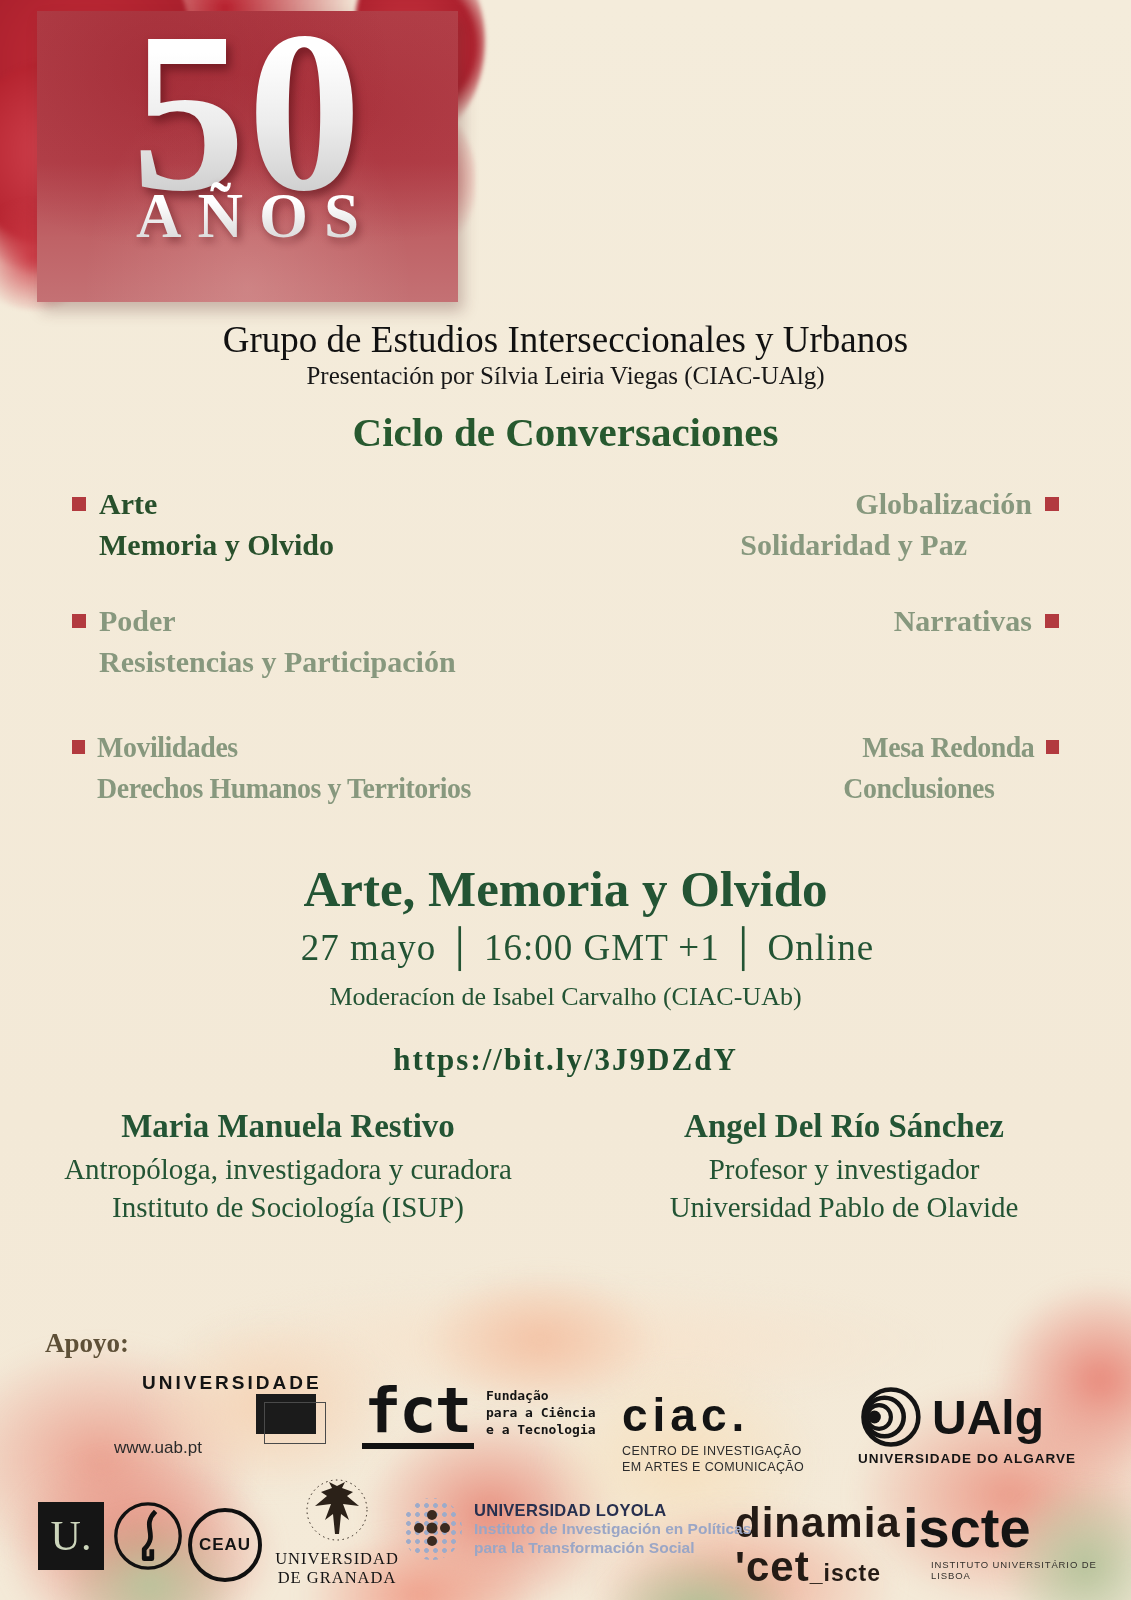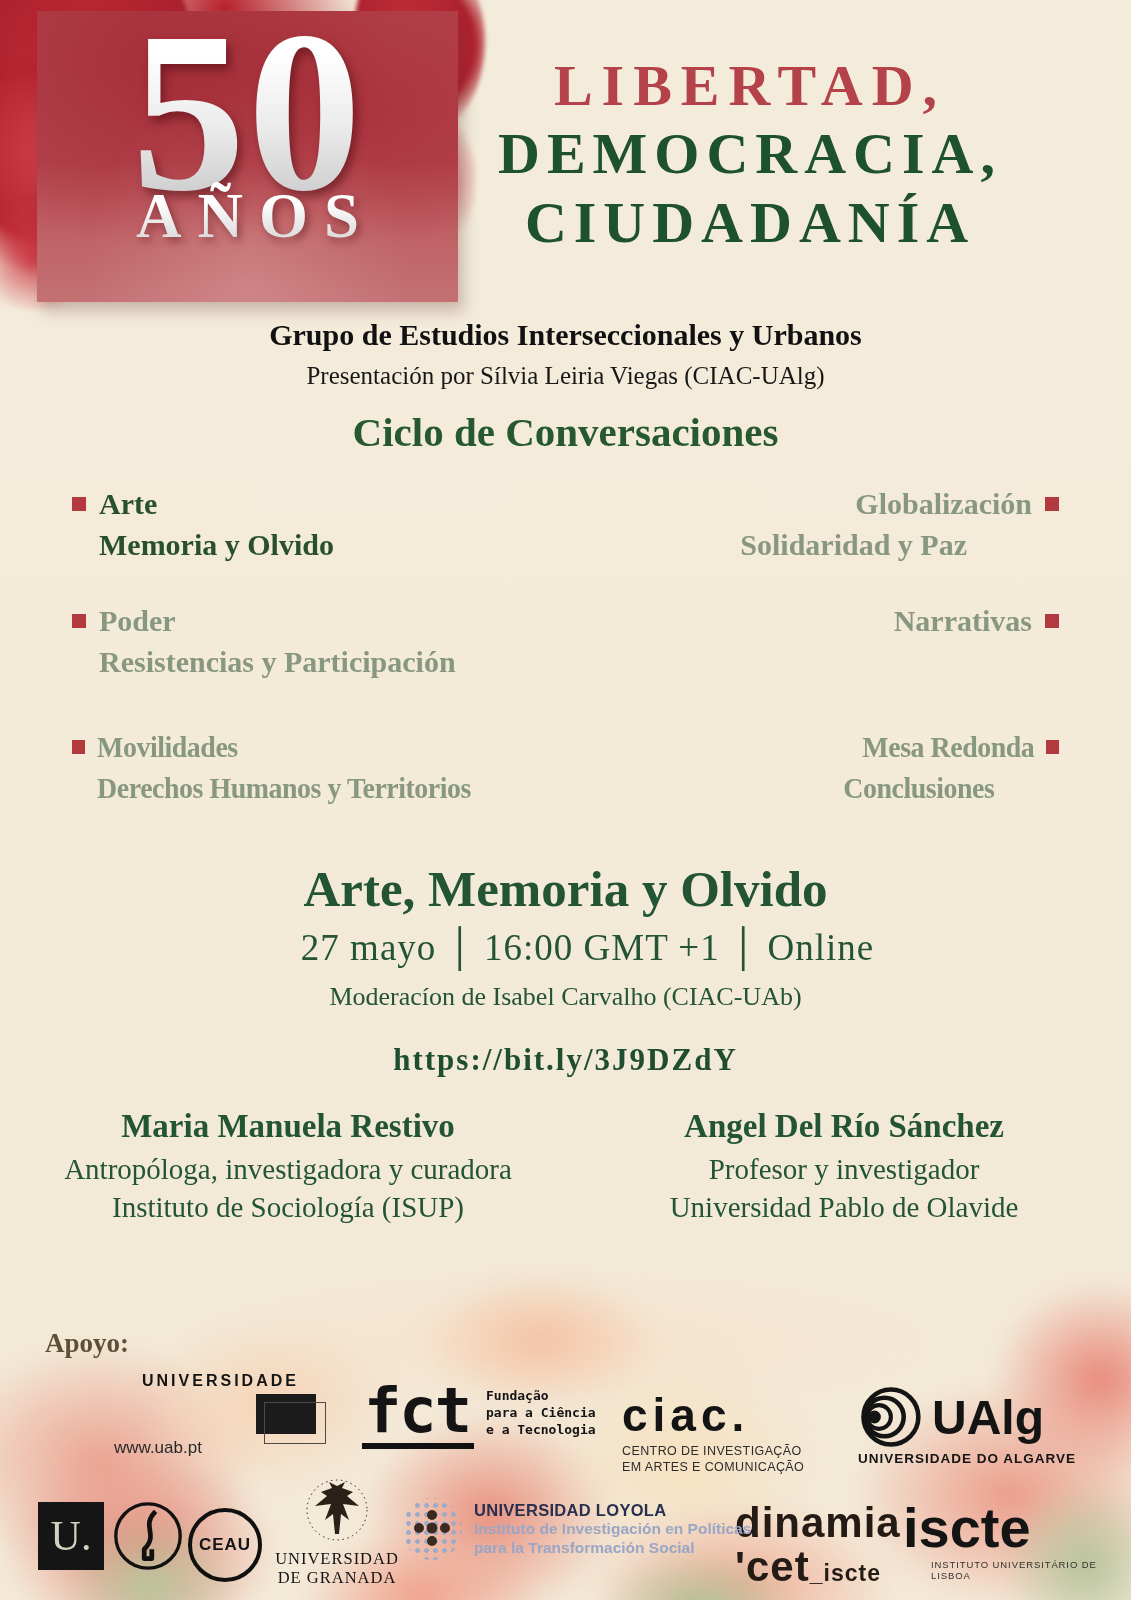--- a/index.html
+++ b/index.html
@@ -45,21 +45,21 @@
     font-size:63px; font-weight:bold; letter-spacing:16px; text-indent:16px;
     background:linear-gradient(180deg,#ffffff 30%,#e9e9e9 60%,#cfcfcf 100%);
     -webkit-background-clip:text; background-clip:text; color:transparent;
     filter:drop-shadow(3px 4px 4px rgba(70,5,12,.45));
   }
   
   .main-title{ position:absolute; left:420px; top:52px; width:660px; text-align:center; z-index:1; line-height:1.18; }
   .main-title .t1{ display:block; font-size:58px; font-weight:bold; letter-spacing:9px; color:#b5424b; }
   .main-title .t2, .main-title .t3{ display:block; font-size:58px; font-weight:bold; letter-spacing:7px; color:#1d5130; }
   
-  .group-title{ position:absolute; left:0; top:318px; width:1131px; text-align:center; font-size:30px; font-weight:bold; color:#111; }
+  .group-title{ position:absolute; left:0; top:318px; width:1131px; text-align:center; font-size:37px; font-weight:normal; color:#111; }
   .presenter{ position:absolute; left:0; top:362px; width:1131px; text-align:center; font-size:25px; color:#171717; }
   .cycle-title{ position:absolute; left:0; top:408px; width:1131px; text-align:center; font-size:41px; font-weight:bold; color:#27592f; }
   
   .topic{ position:absolute; font-size:30px; font-weight:bold; line-height:1.38; z-index:1; }
   .topic.inactive{ color:#87987e; }
   .topic.active{ color:#28502c; }
   .topic-left{ left:72px; text-align:left; }
   .topic-right{ right:72px; text-align:right; }
   .bullet{ display:inline-block; width:14px; height:14px; background:#b23a3f; vertical-align:middle; margin-bottom:6px; }
   .topic-left .bullet{ margin-right:13px; }
@@ -89,21 +89,21 @@
   .speaker .affil{ display:block; font-size:29px; line-height:1.3; }
   
   .wc{ position:absolute; border-radius:50%; filter:blur(9px); z-index:0; }
   .apoyo{ position:absolute; left:45px; top:1328px; font-size:27px; font-weight:bold; color:#5e5037; z-index:2; }
   
   .logo{ position:absolute; z-index:2; color:#141414; }
   .sans{ font-family:"Liberation Sans","DejaVu Sans",sans-serif; }
   .preline{ white-space:pre-line; }
   
   .aberta{ left:38px; top:1372px; width:290px; height:100px; }
-  .aberta .uni{ position:absolute; left:104px; top:0; font-size:16px; letter-spacing:3px; font-weight:bold; }
+  .aberta .uni{ position:absolute; left:104px; top:0; font-size:19px; letter-spacing:3px; font-weight:bold; }
   .aberta .name{ position:absolute; left:0; top:8px; font-size:50px; letter-spacing:1px; }
   .aberta .rect{ position:absolute; left:218px; top:22px; width:60px; height:40px; background:#1b1b1b; }
   .aberta .rect::after{ content:""; position:absolute; left:8px; top:8px; width:60px; height:40px; border:1px solid #4a4a4a; }
   .aberta .url{ position:absolute; left:76px; top:66px; font-size:17px; color:#2a2a2a; }
   
   .fct{ left:362px; top:1378px; display:flex; align-items:center; }
   .fct .mark{ font-family:"DejaVu Sans Mono",monospace; font-size:62px; font-weight:bold; letter-spacing:-2px; border-bottom:6px solid #111; padding:0 4px 0 2px; line-height:1.05; }
   .fct .cap{ margin-left:12px; font-size:13px; font-weight:bold; line-height:1.3; font-family:"DejaVu Sans Mono",monospace; }
   
   .ciac{ left:622px; top:1388px; }
@@ -146,25 +146,20 @@
   <div class="flower fl2"></div>
   <div class="flower fl3"></div>
   <div class="flower fl4"></div>
   <div class="flower fl5"></div>
 
   <div class="badge">
     <span class="badge-years">50</span>
     <span class="badge-label">AÑOS</span>
   </div>
 
-  <div class="main-title">
-    <span class="t1">LIBERTAD,</span>
-    <span class="t2">DEMOCRACIA,</span>
-    <span class="t3">CIUDADANÍA</span>
-  </div>
 
   <div class="group-title">Grupo de Estudios Interseccionales y Urbanos</div>
   <div class="presenter">Presentación por Sílvia Leiria Viegas (CIAC-UAlg)</div>
   <div class="cycle-title">Ciclo de Conversaciones</div>
 
   <div class="topic topic-left active row1">
     <span><span class="bullet"></span><span>Arte</span></span>
     <span class="sub">Memoria y Olvido</span>
   </div>
   <div class="topic topic-right inactive row1 r1-right">

